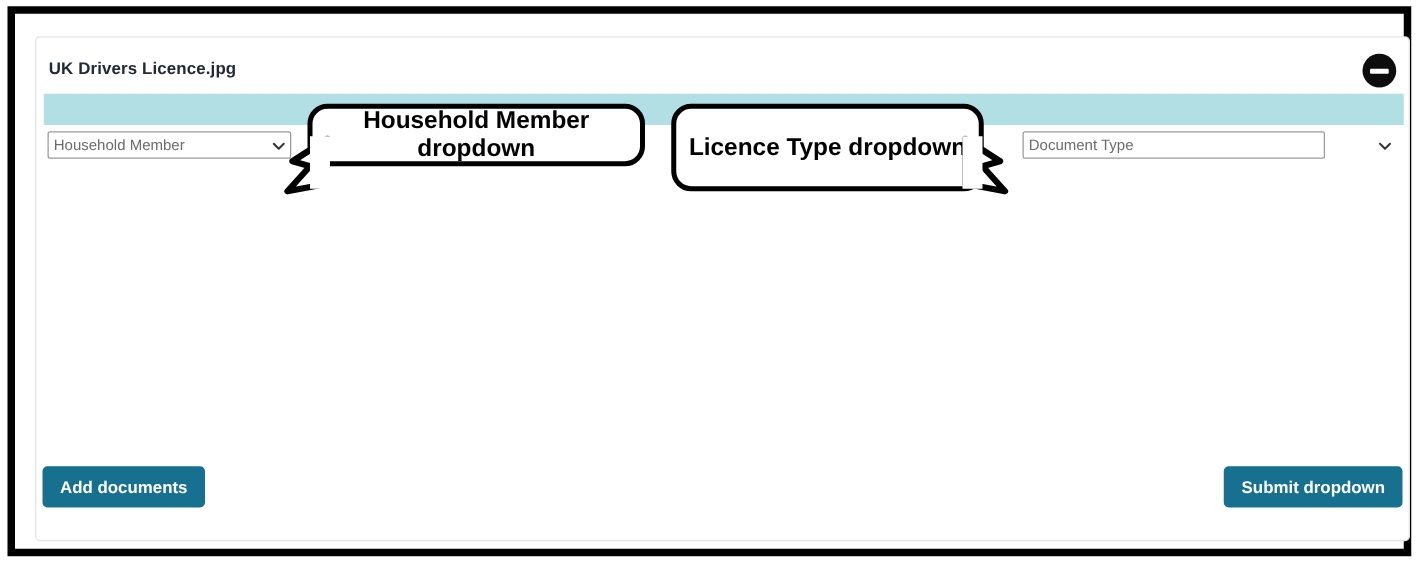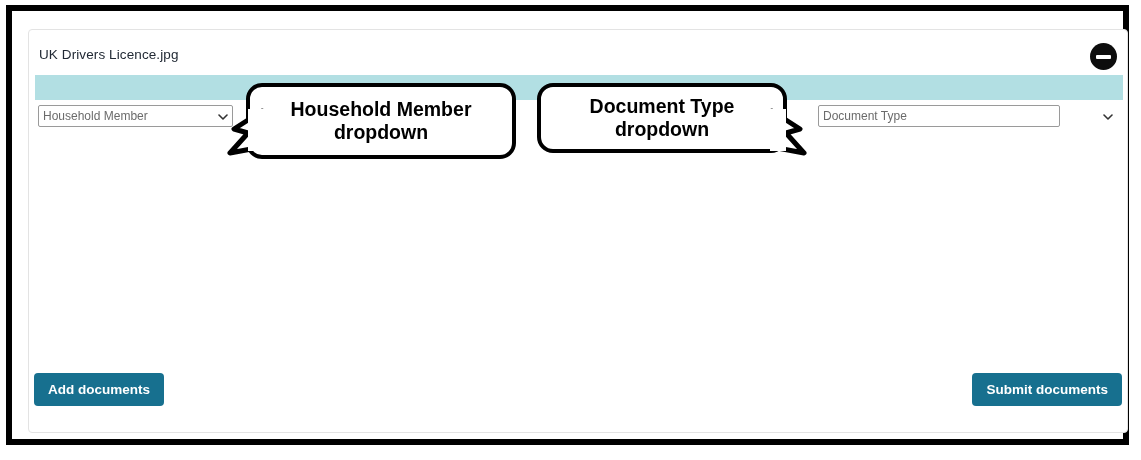--- a/index.html
+++ b/index.html
@@ -40,21 +40,21 @@
     box-sizing: border-box;
     background: #ffffff;
     border: 1px solid #e3e3e3;
     border-radius: 4px;
   }
   .card-title {
     position: absolute;
     left: 10px;
     top: 17px;
     font-size: 13.5px;
-    font-weight: normal;
+    font-weight: bold;
     color: #222a35;
     letter-spacing: 0.1px;
     white-space: nowrap;
   }
   .collapse-icon {
     position: absolute;
     right: 10px;
     top: 13px;
     width: 27px;
     height: 27px;
@@ -152,21 +152,21 @@
     font-size: 19.5px;
     font-weight: bold;
     color: #000000;
     line-height: 1.16;
     display: flex;
     align-items: center;
     justify-content: center;
     padding: 2px 8px;
     z-index: 5;
   }
-  #callout-hm { left: 234px; top: 72px; width: 270px; height: 76px; }
+  #callout-hm { left: 234px; top: 72px; width: 270px; height: 50px; }
   #callout-dt { left: 525px; top: 72px; width: 250px; height: 70px; }
   .tail {
     position: absolute;
     z-index: 6;
   }
   #tail-hm { left: 206px; top: 96px; width: 46px; height: 58px; }
   #tail-dt { left: 758px; top: 96px; width: 46px; height: 58px; }
 </style>
 </head>
 <body>
@@ -203,30 +203,30 @@
             <svg viewBox="0 0 10 10" width="10" height="10">
               <path d="M1 3 L5 7 L9 3" fill="none" stroke="#333" stroke-width="1.6" stroke-linecap="round" stroke-linejoin="round"></path>
             </svg>
           </span>
         </div>
 
       </div>
 
       <button class="btn" id="add-doc-btn">Add documents</button>
 
-      <button class="btn" id="submit-btn">Submit documents</button>
+      <button class="btn" id="submit-btn">Submit dropdown</button>
 
     </div>
 
     <div class="callout" id="callout-hm">Household Member dropdown</div>
     <svg class="tail" id="tail-hm" viewBox="0 0 46 58">
       <path d="M44 4 L16 22 L30 26 L12 46 L44 40 Z" fill="#ffffff" stroke="#000000" stroke-width="5" stroke-linejoin="round"></path>
       <rect x="30" y="2" width="18" height="42" fill="#ffffff"></rect>
     </svg>
 
-    <div class="callout" id="callout-dt">Document Type dropdown</div>
+    <div class="callout" id="callout-dt">Licence Type dropdown</div>
     <svg class="tail" id="tail-dt" viewBox="0 0 46 58">
       <path d="M2 4 L30 22 L16 26 L34 46 L2 40 Z" fill="#ffffff" stroke="#000000" stroke-width="5" stroke-linejoin="round"></path>
       <rect x="-2" y="2" width="18" height="42" fill="#ffffff"></rect>
     </svg>
 
   </div>
 </div>
 
 </body></html>

